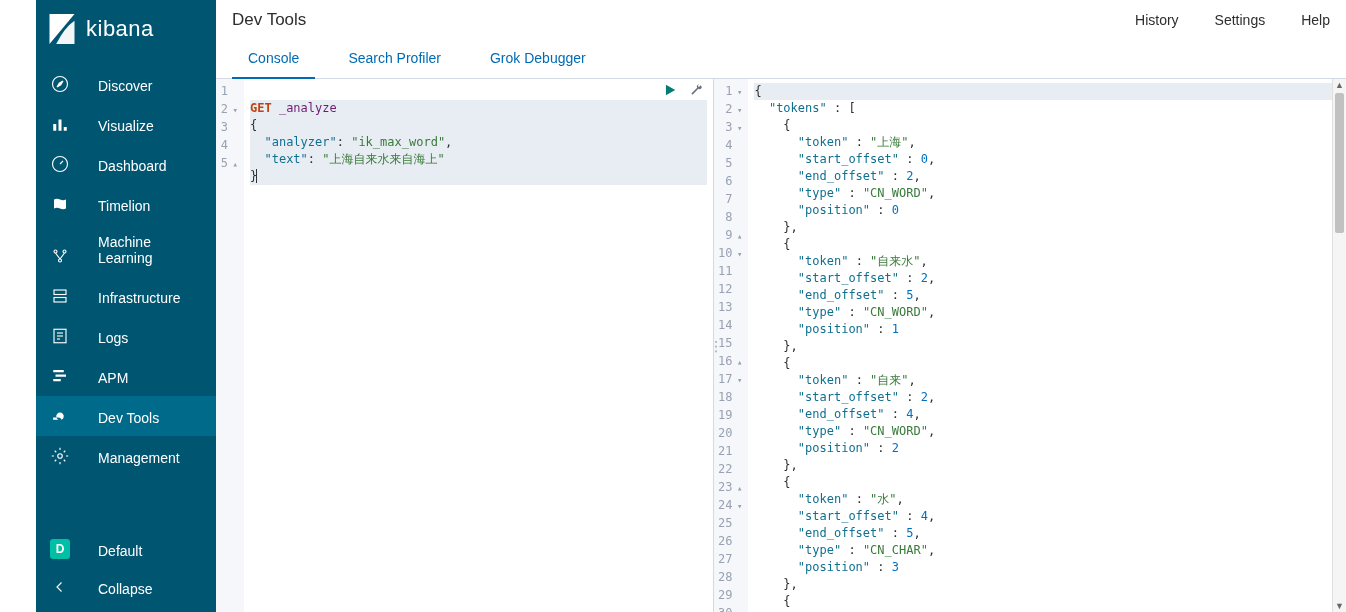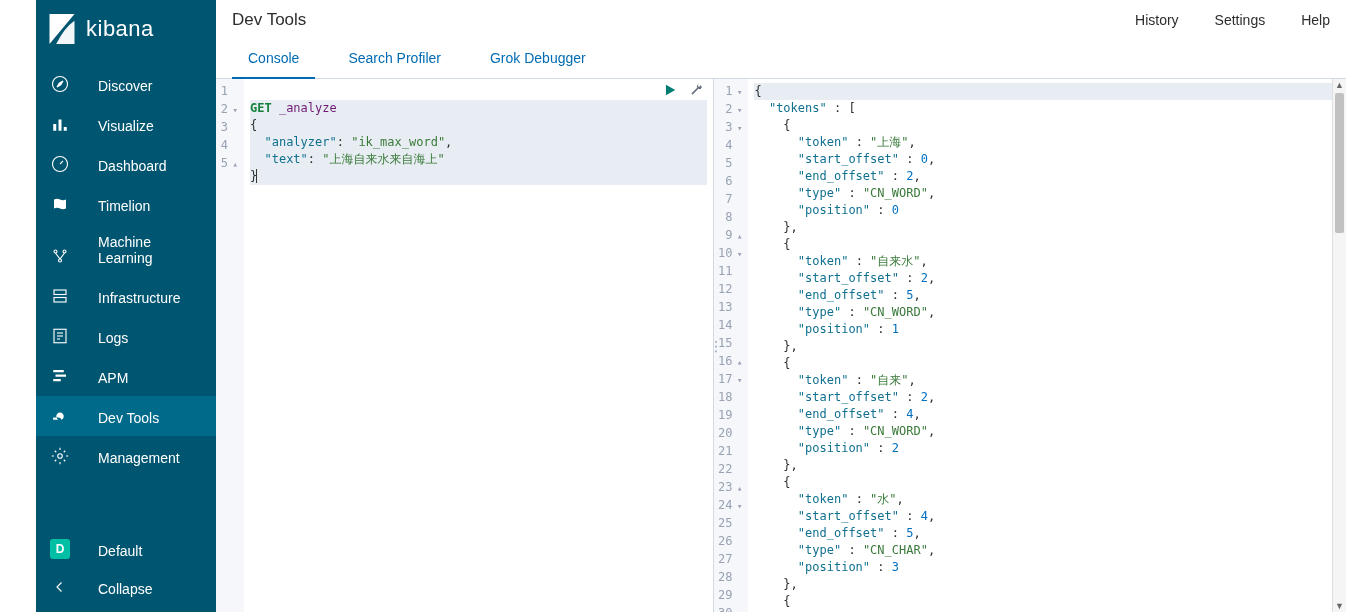--- a/index.html
+++ b/index.html
@@ -25,21 +25,21 @@
 .tab { padding: 10px 16px 12px; color: #006bb4; cursor: pointer; position: relative; }
 .tab.active::after { content: ""; position: absolute; left: 0; right: 0; bottom: -1px; height: 2px; background: #006bb4; }
 .editor-area { flex: 1; display: flex; overflow: hidden; position: relative; }
 .pane { display: flex; overflow: hidden; }
 .pane-left { width: 498px; border-right: 1px solid #d3dae6; position: relative; }
 .pane-right { flex: 1; position: relative; }
 .gutter { background: #f5f7fa; color: #98a2b3; text-align: right; padding: 4px 6px 4px 4px; font-family: Menlo, Consolas, monospace; font-size: 12px; line-height: 17px; user-select: none; flex-shrink: 0; min-width: 28px; }
 .gutter .ln { white-space: pre; }
 .fold { display: inline-block; width: 8px; color: #98a2b3; font-size: 9px; margin-left: 2px; }
 .code { flex: 1; font-family: Menlo, Consolas, monospace; font-size: 12px; line-height: 17px; padding: 4px 6px; white-space: pre; overflow: hidden; }
-.tok-method { color: #15803d; font-weight: 600; margin-top: 32px; }
+.tok-method { color: #c2410c; font-weight: 600; margin-top: 32px; }
 .tok-url { color: #701a75; }
 .tok-key { color: #107090; }
 .tok-str { color: #3a7a3a; }
 .tok-num { color: #0070c1; }
 .tok-punc { color: #2d2d2d; }
 .highlight { background: #e8edf3; display: inline-block; width: 100%; }
 .cursor { border-right: 1px solid #333; margin-left: -1px; }
 .action-icons { position: absolute; top: 4px; right: 10px; display: flex; gap: 12px; }
 .action-icons .ico { cursor: pointer; }
 .divider-handle { position: absolute; left: -5px; top: 50%; transform: translateY(-50%); color: #98a2b3; font-size: 14px; cursor: col-resize; letter-spacing: -2px; }

